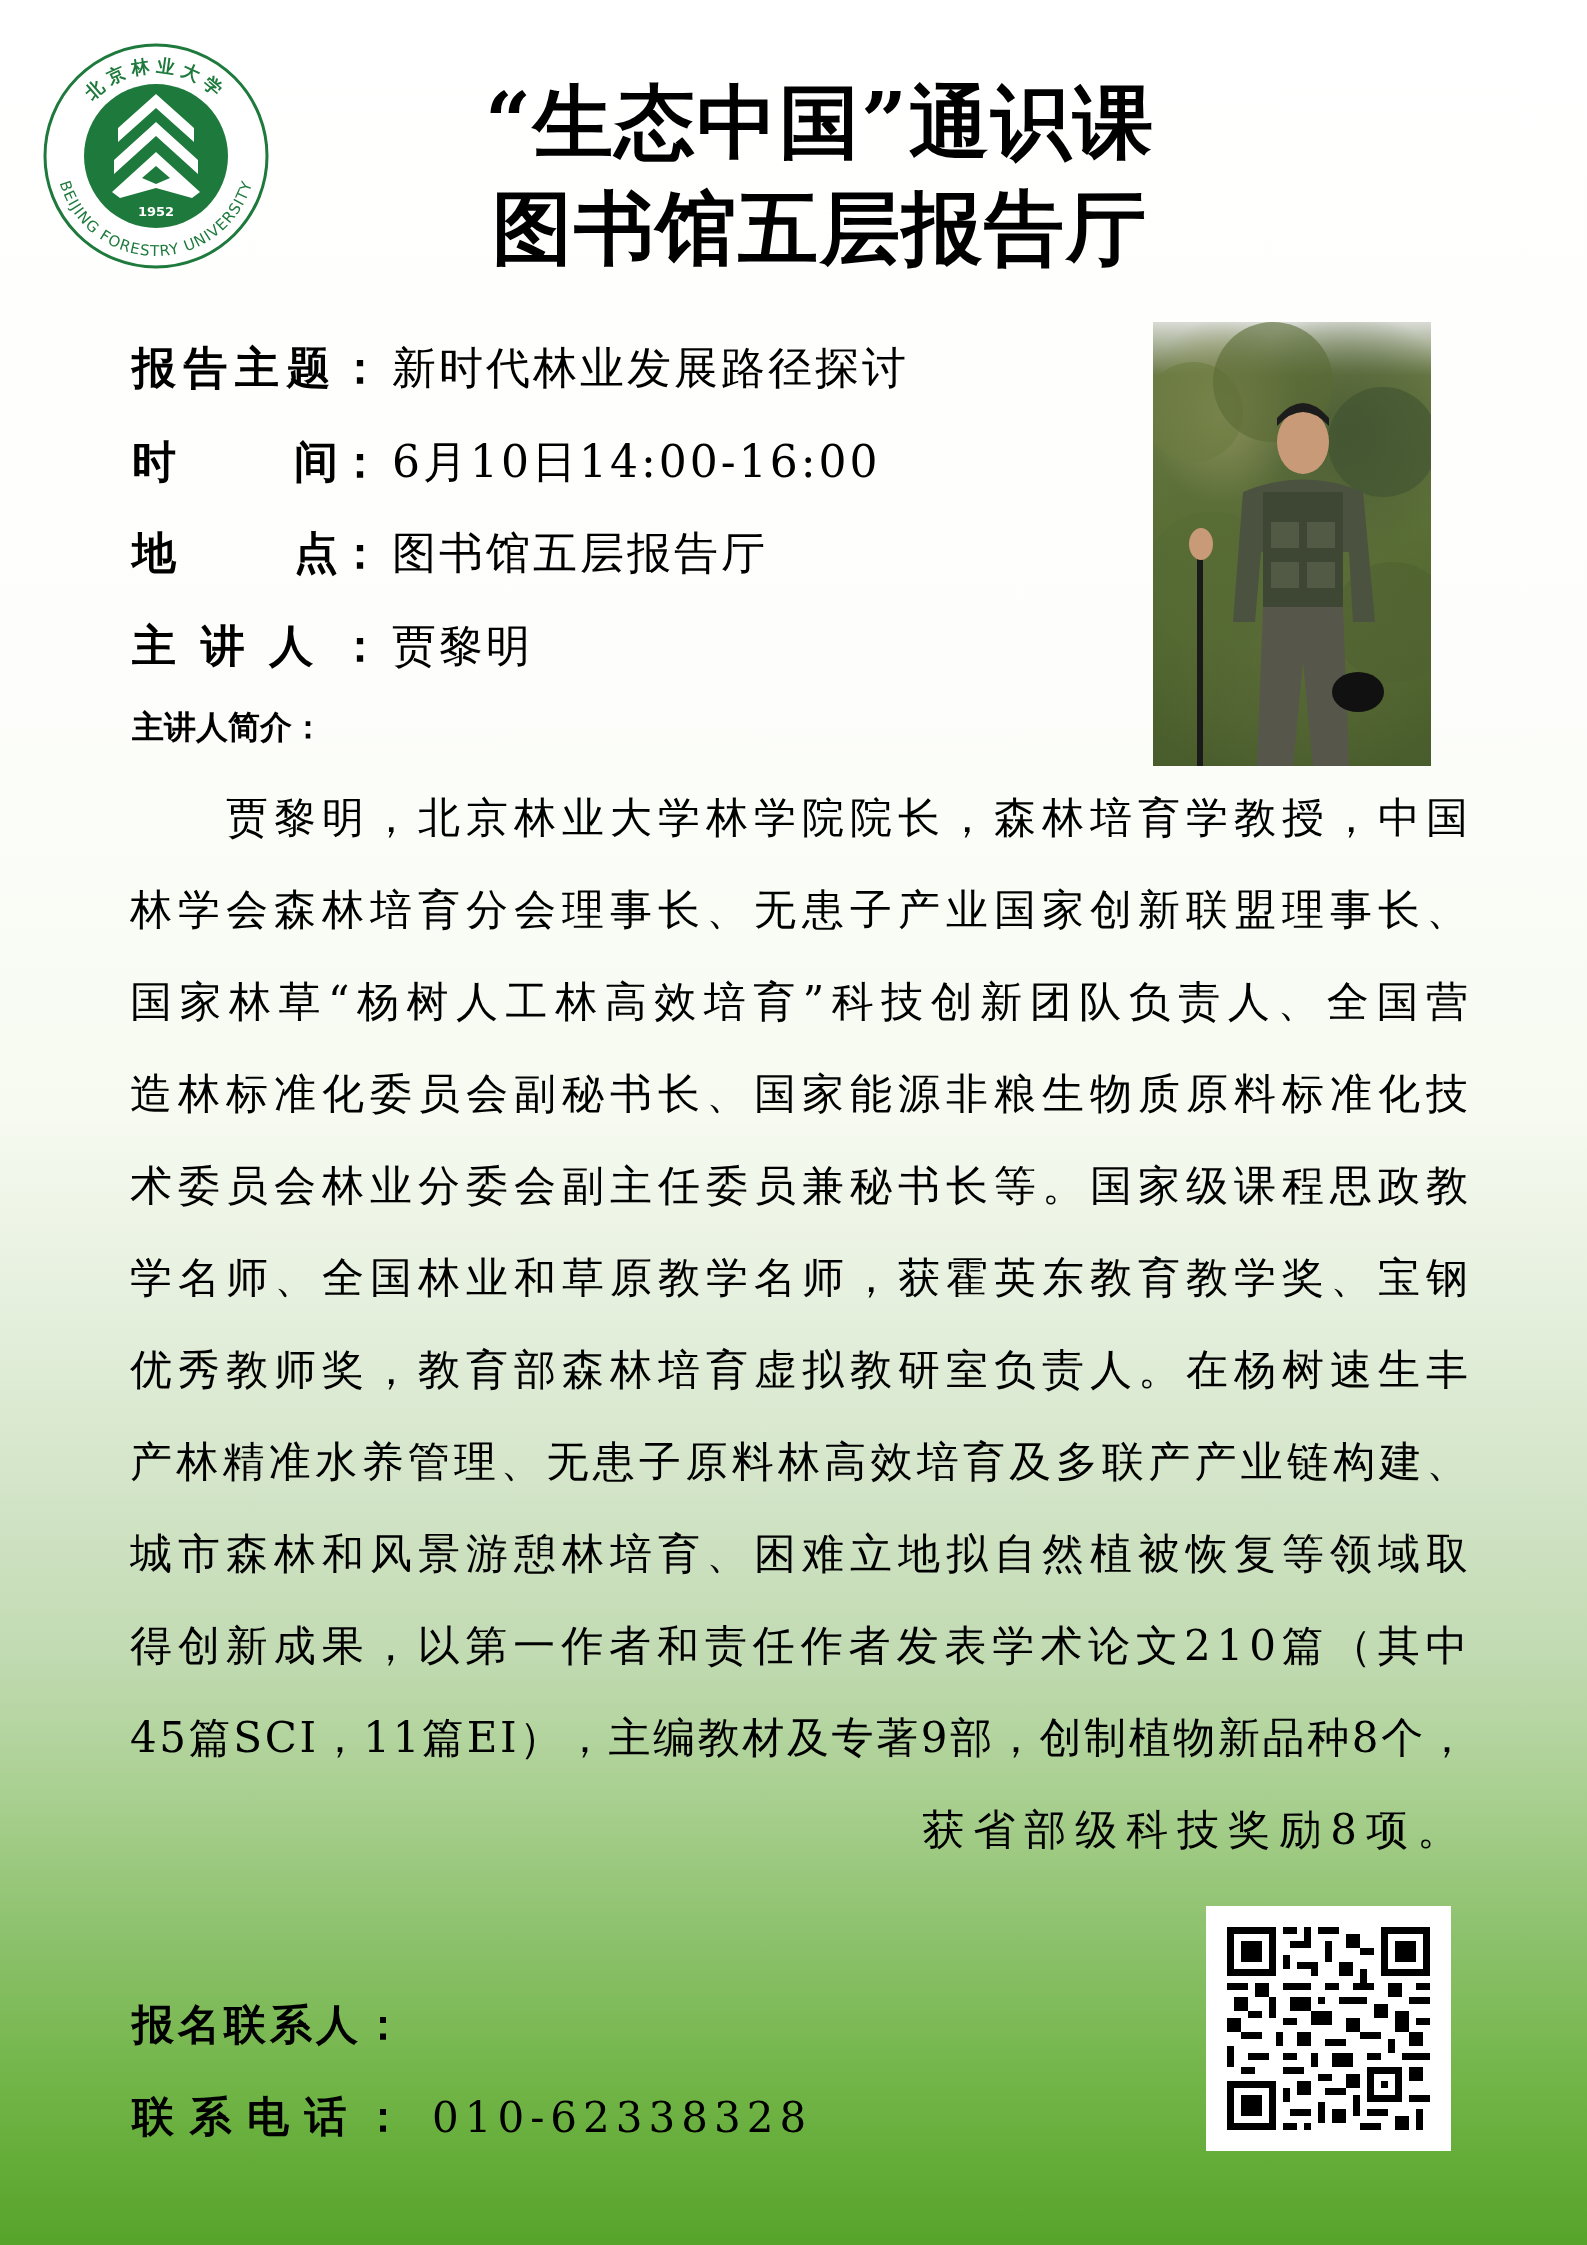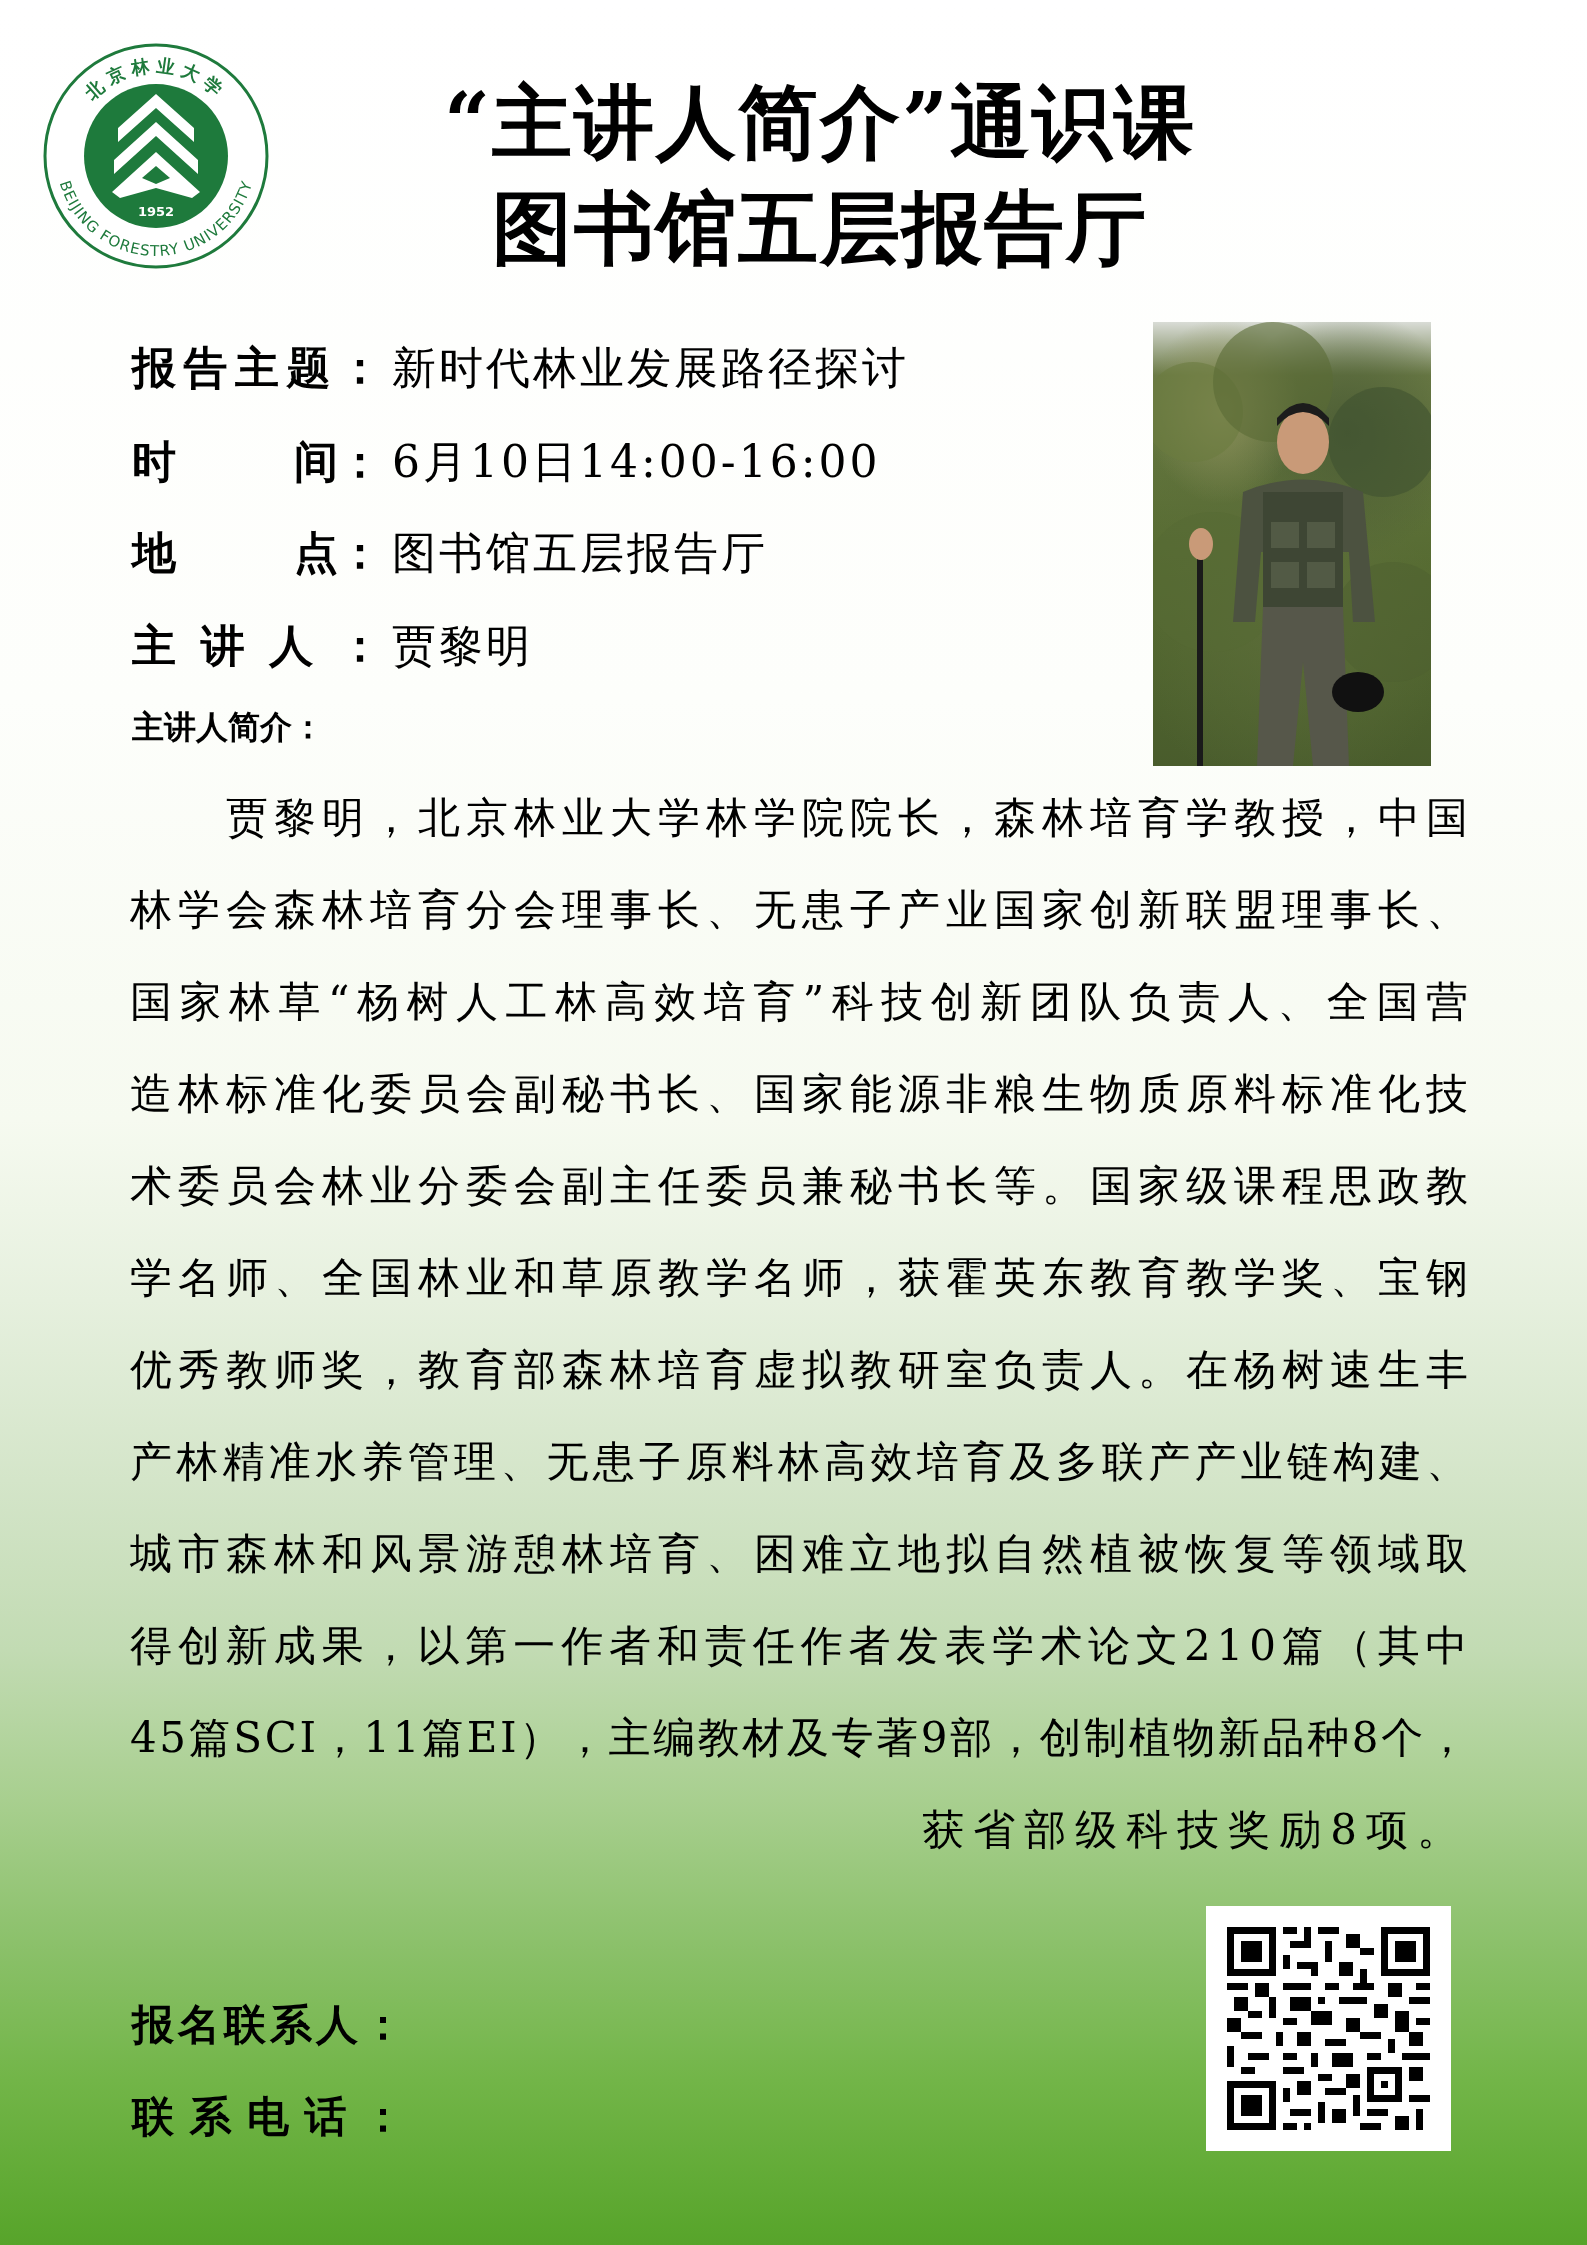--- a/index.html
+++ b/index.html
@@ -121,21 +121,21 @@
     <text x="114" y="174" text-anchor="middle" fill="#fff" font-family="DejaVu Sans, sans-serif" font-size="13" font-weight="bold">1952</text>
     <text fill="#1e7a3c" font-family="DejaVu Serif, serif" font-size="18" font-weight="bold" letter-spacing="6">
       <textPath href="#arcTop" startOffset="50%" text-anchor="middle">北京林业大学</textPath>
     </text>
     <text fill="#1e7a3c" font-family="DejaVu Sans, sans-serif" font-size="15" letter-spacing="1">
       <textPath href="#arcBottom" startOffset="50%" text-anchor="middle">BEIJING FORESTRY UNIVERSITY</textPath>
     </text>
   </svg>
 </div>
 
-<div class="abs title title1">“主讲人简介”通识课</div>
+<div class="abs title title1">“生态中国”通识课</div>
 <div class="abs title title2">图书馆五层报告厅</div>
 
 <div class="abs info-row" style="top:338px;">
   <span class="info-label">
     <span>报</span>
       <span>告</span>
       <span>主</span>
       <span>题</span>
       <span>：</span>
   </span>
@@ -546,20 +546,21 @@
   </span>
 </div>
 <div class="abs contact-row" style="top:2087px;">
   <span class="contact-label">
     <span>联</span>
       <span>系</span>
       <span>电</span>
       <span>话</span>
       <span>：</span>
   </span>
+  <span class="contact-value">010-62338328</span>
 </div>
 
 <div class="abs qr" title="二维码">
   <svg width="203" height="203" viewBox="0 0 29 29" shape-rendering="crispEdges">
     <g fill="#000">
 
       <rect x="0" y="0" width="7" height="7"></rect>
         <rect x="1" y="1" width="5" height="5" fill="#fff"></rect>
         <rect x="2" y="2" width="3" height="3"></rect>
       <rect x="22" y="0" width="7" height="7"></rect>

